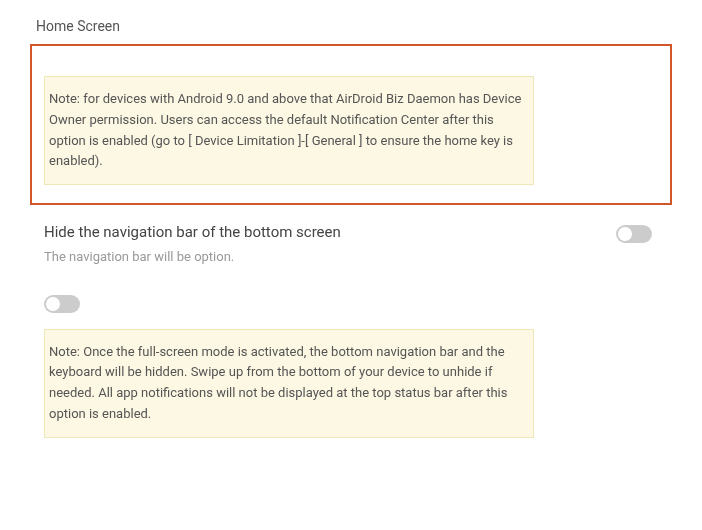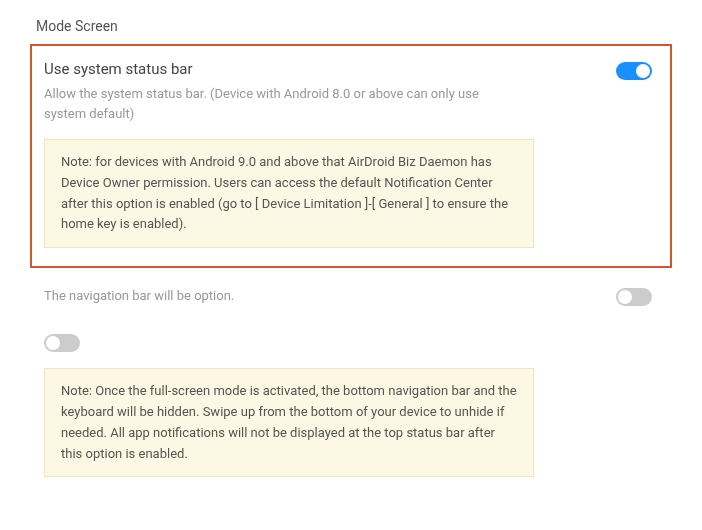--- a/index.html
+++ b/index.html
@@ -75,59 +75,49 @@
     }
     .toggle-on .toggle-knob {
       right: 2px;
     }
     .toggle-off .toggle-knob {
       left: 2px;
     }
     .note-box {
       background: #fdf8e3;
       border: 1px solid #f0e7b8;
-      padding: 12px 16px;
+      padding: 12px 4px;
       margin: 16px 12px 0 12px;
       font-size: 13px;
       color: #555;
       line-height: 1.6;
       max-width: 490px;
     }
     .plain-section {
       padding: 0 14px;
       margin-bottom: 26px;
     }
     .plain-section .note-box {
       margin-left: 0;
       margin-right: 0;
     }
   </style>
 </head>
 <body>
 
-<div class="section-header">Mode Screen</div>
+<div class="section-header">Home Screen</div>
 
 <div class="highlighted-section">
-  <div class="setting-block">
-    <div class="setting-row">
-      <div class="setting-content">
-        <div class="setting-title">Use system status bar</div>
-        <div class="setting-description">Allow the system status bar. (Device with Android 8.0 or above can only use system default)</div>
-      </div>
-      <div class="toggle toggle-on">
-        <div class="toggle-knob"></div>
-      </div>
-    </div>
-  </div>
   <div class="note-box">Note: for devices with Android 9.0 and above that AirDroid Biz Daemon has Device Owner permission. Users can access the default Notification Center after this option is enabled (go to [ Device Limitation ]-[ General ] to ensure the home key is enabled).</div>
 </div>
 
 <div class="plain-section">
   <div class="setting-row">
     <div class="setting-content">
+      <div class="setting-title">Hide the navigation bar of the bottom screen</div>
       <div class="setting-description">The navigation bar will be option.</div>
     </div>
     <div class="toggle toggle-off">
       <div class="toggle-knob"></div>
     </div>
   </div>
 </div>
 
 <div class="plain-section">
   <div class="setting-row">

